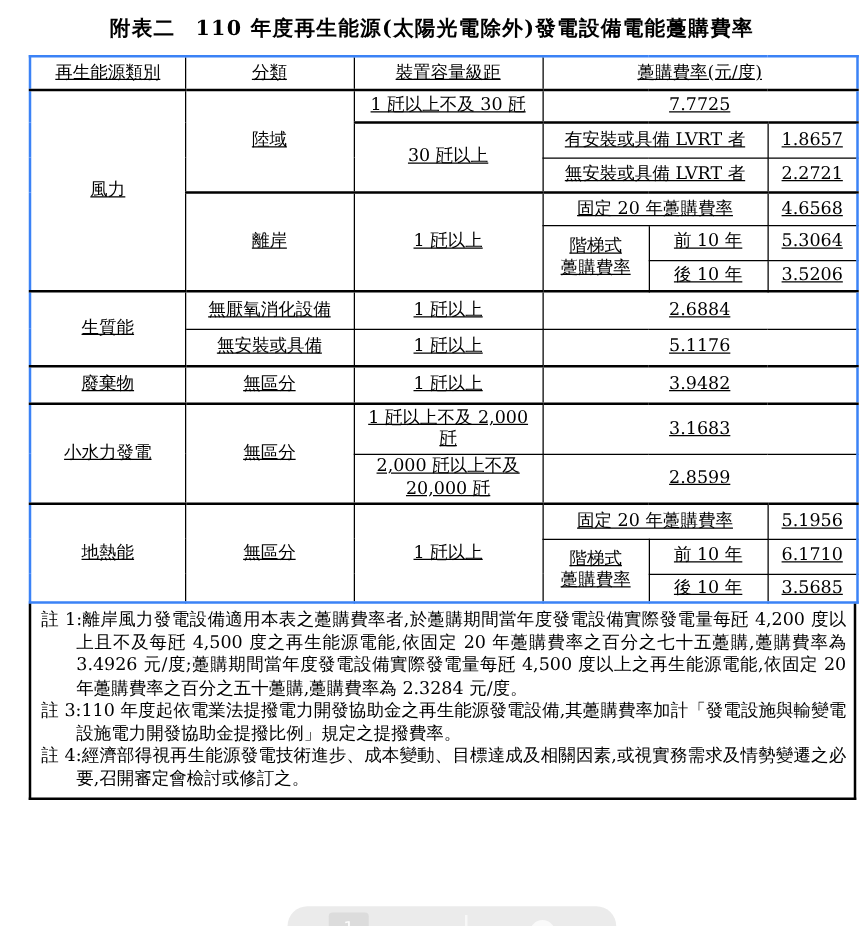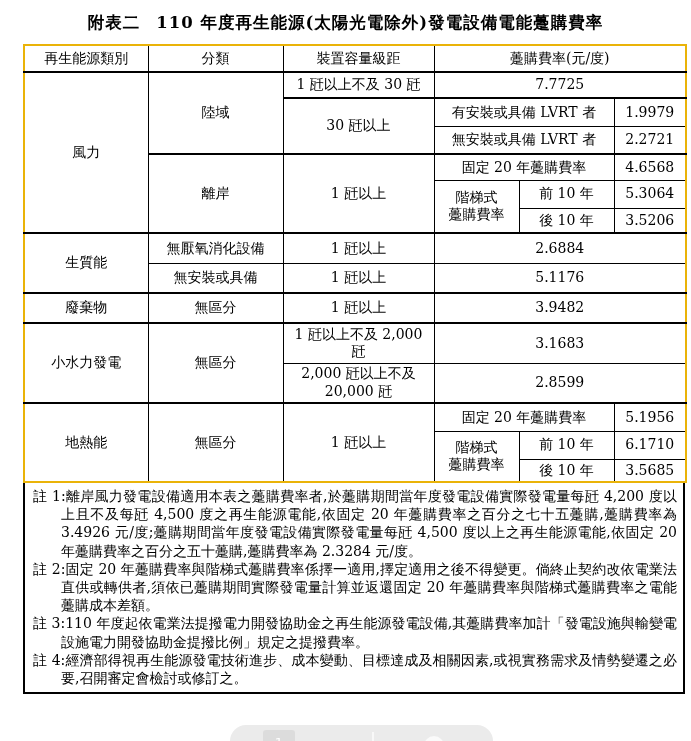--- a/index.html
+++ b/index.html
@@ -12,21 +12,22 @@
     position:absolute; top:12px; left:0; width:691px;
     text-align:center; font-size:16.5px; font-weight:600; letter-spacing:1px;
     white-space:nowrap;
   }
   .title .gap { display:inline-block; width:16px; }
 
   .doc { position:absolute; left:23px; top:44px; width:662px; }
 
   table.doc-table {
     border-collapse:collapse; table-layout:fixed; width:662px;
-    border:2px solid #eab308;
+    border:2px solid #3b82f6;
+    text-decoration:underline;
   }
   .doc-table col.c1 { width:124px; }
   .doc-table col.c2 { width:135px; }
   .doc-table col.c3 { width:151px; }
   .doc-table col.c4 { width:85px;  }
   .doc-table col.c5 { width:95px;  }
   .doc-table col.c6 { width:72px;  }
   .doc-table th, .doc-table td {
     border:1px solid #000; text-align:center; vertical-align:middle;
     font-size:14px; font-weight:normal; padding:1px 3px; line-height:1.25;
@@ -92,21 +93,21 @@
 
       <tr class="rh26">
         <td rowspan="6">風力</td>
         <td rowspan="3">陸域</td>
         <td>1 瓩以上不及 30 瓩</td>
         <td colspan="3">7.7725</td>
       </tr>
       <tr class="thick rh28">
         <td rowspan="2">30 瓩以上</td>
         <td colspan="2">有安裝或具備 LVRT 者</td>
-        <td>1.9979</td>
+        <td>1.8657</td>
       </tr>
       <tr class="rh28">
         <td colspan="2">無安裝或具備 LVRT 者</td>
         <td>2.2721</td>
       </tr>
       <tr class="thick rh26">
         <td rowspan="3">離岸</td>
         <td rowspan="3">1 瓩以上</td>
         <td colspan="2">固定 20 年躉購費率</td>
         <td>4.6568</td>
@@ -171,21 +172,20 @@
       </tr>
       <tr class="rh23">
         <td>後 10 年</td>
         <td>3.5685</td>
       </tr>
     </tbody>
   </table>
 
   <div class="notes">
     <p class="note"><span class="np">註 1:</span><span>離岸風力發電設備適用本表之躉購費率者,於躉購期間當年度發電設備實際發電量每瓩 4,200 度以上且不及每瓩 4,500 度之再生能源電能,依固定 20 年躉購費率之百分之七十五躉購,躉購費率為 3.4926 元/度;躉購期間當年度發電設備實際發電量每瓩 4,500 度以上之再生能源電能,依固定 20 年躉購費率之百分之五十躉購,躉購費率為 2.3284 元/度。</span></p>
-    <p class="note"><span class="np">註 2:</span><span>固定 20 年躉購費率與階梯式躉購費率係擇一適用,擇定適用之後不得變更。倘終止契約改依電業法直供或轉供者,須依已躉購期間實際發電量計算並返還固定 20 年躉購費率與階梯式躉購費率之電能躉購成本差額。</span></p>
     <p class="note"><span class="np">註 3:</span><span>110 年度起依電業法提撥電力開發協助金之再生能源發電設備,其躉購費率加計「發電設施與輸變電設施電力開發協助金提撥比例」規定之提撥費率。</span></p>
     <p class="note"><span class="np">註 4:</span><span>經濟部得視再生能源發電技術進步、成本變動、目標達成及相關因素,或視實務需求及情勢變遷之必要,召開審定會檢討或修訂之。</span></p>
   </div>
 </div>
 
 <div class="pager">
   <div class="pager-page">1</div>
   <div class="pager-divider"></div>
   <div class="pager-zoom"></div>
 </div>

